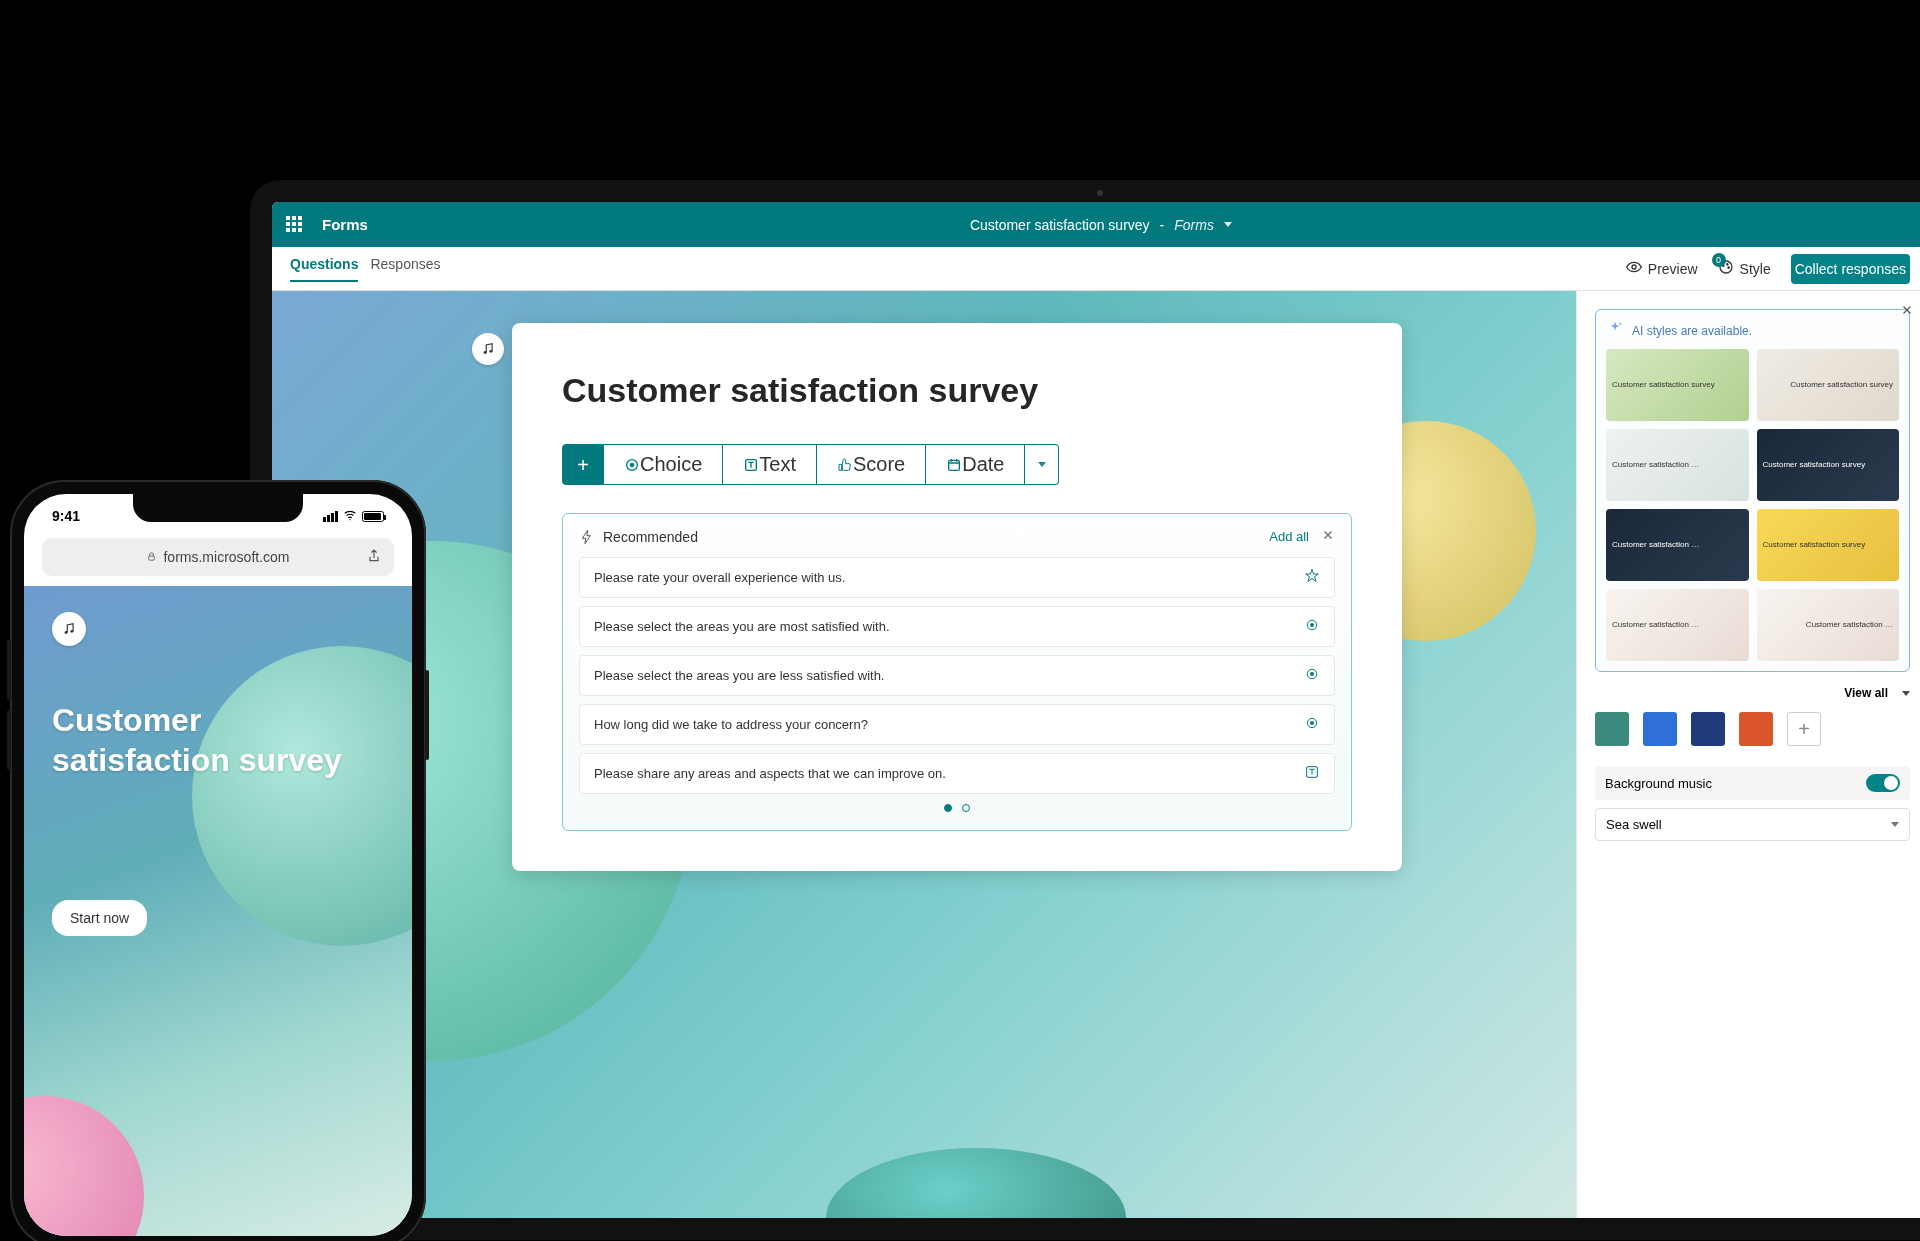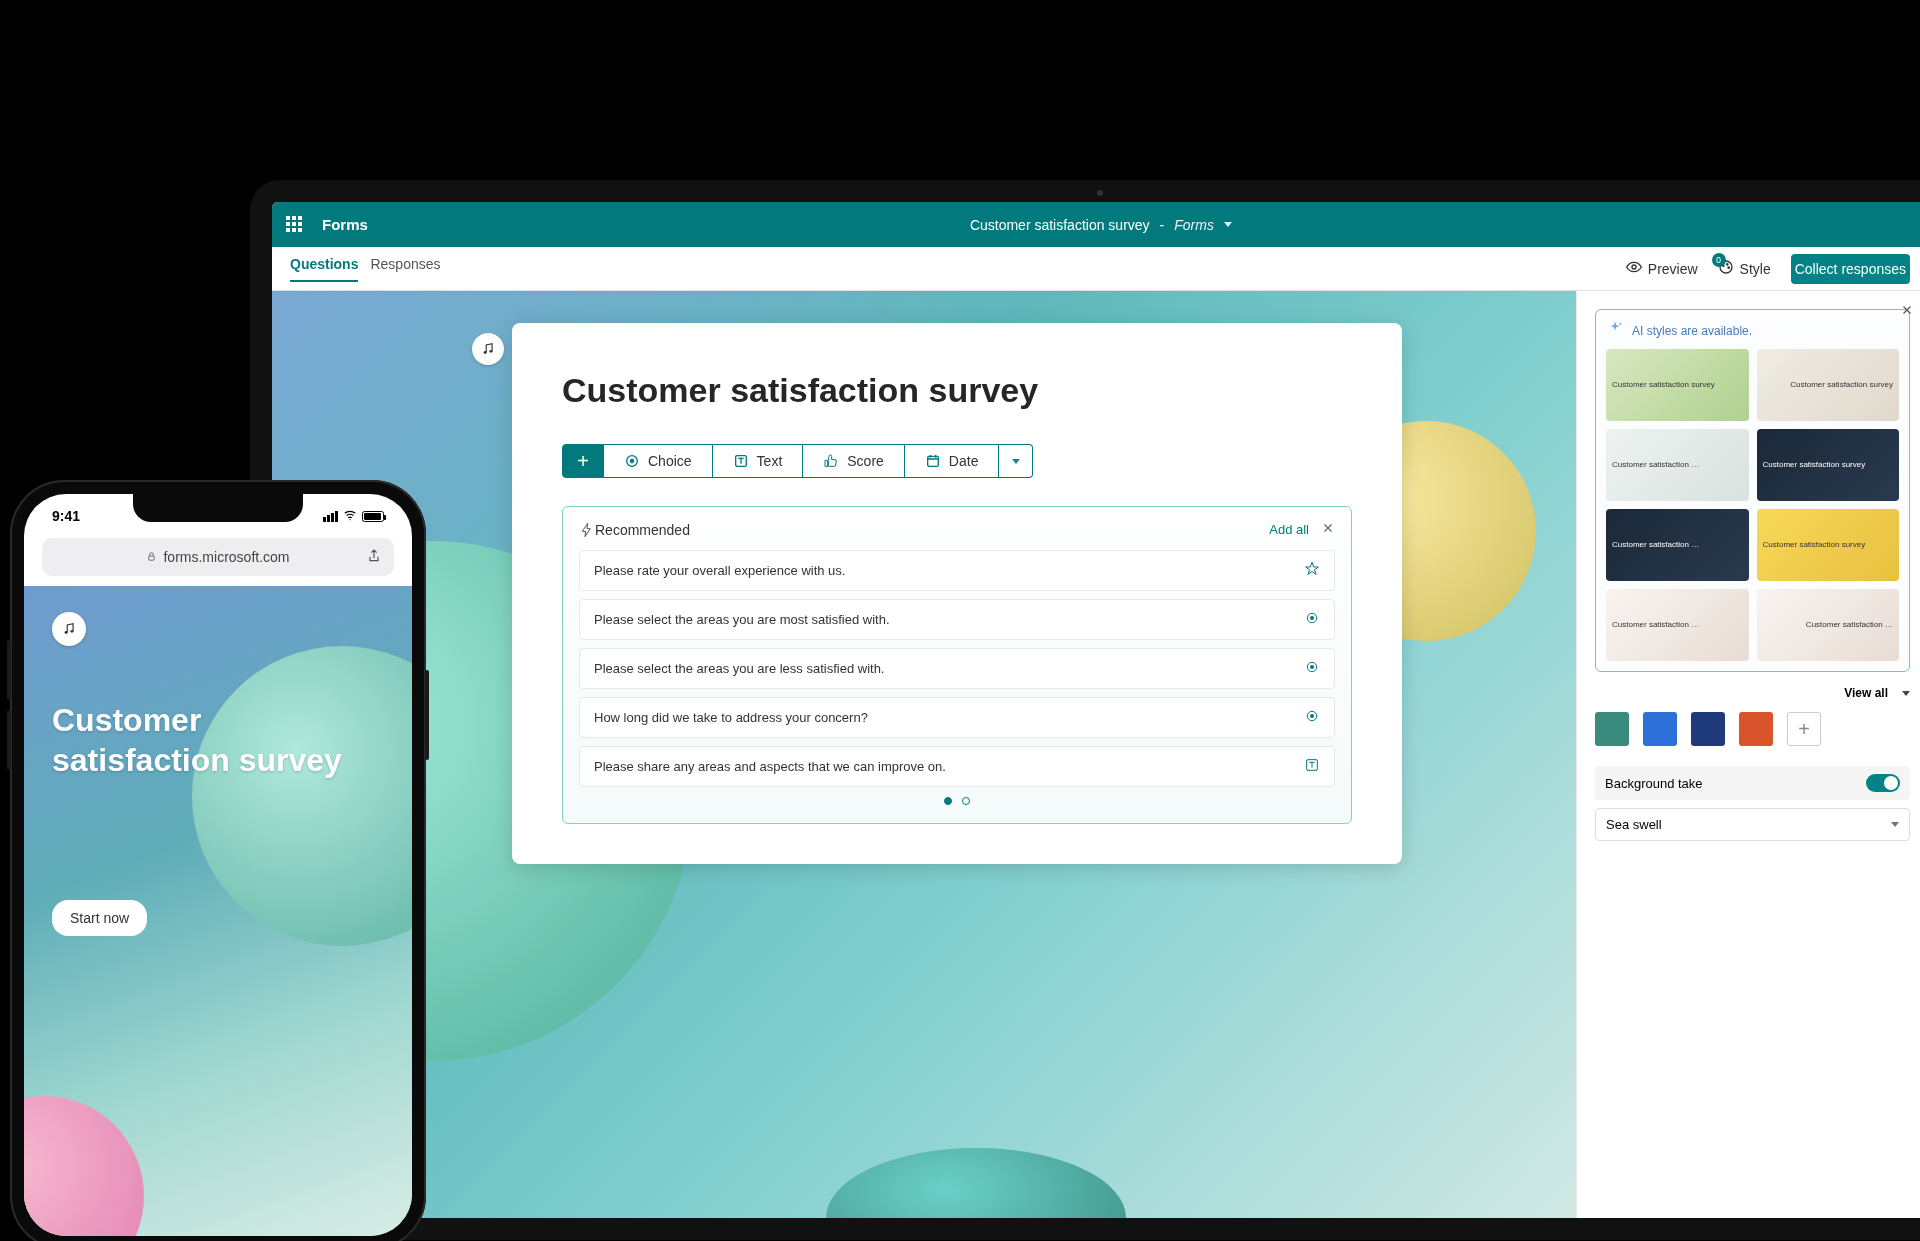--- a/index.html
+++ b/index.html
@@ -81,35 +81,35 @@
   border-radius: 8px; box-shadow: 0 4px 20px rgba(0,0,0,.15); padding: 48px 50px 40px;
 }
 .form-title { font-size: 34px; font-weight: 600; color: #262626; margin-bottom: 34px; }
 
 .qtype-bar { display: flex; align-items: stretch; margin-bottom: 28px; }
 .qtype-add {
   width: 42px; background: #027a7d; color: #fff; display: flex; align-items: center; justify-content: center;
   border: 1px solid #027a7d; border-radius: 4px 0 0 4px; cursor: pointer;
 }
 .qtype-btn {
-  display: flex; align-items: center; justify-content: center; gap: 8px;
+  display: flex; align-items: center; justify-content: center; 
   padding: 8px 20px; border: 1px solid #027a7d; border-left: none; background: #fff;
-  color: #333; font-size: 14px; cursor: pointer;
+  color: #333; font-size: 20px; cursor: pointer;
 }
 .qtype-btn svg { width: 16px; height: 16px; stroke: #027a7d; fill: none; }
 .qtype-more { width: 34px; border-radius: 0 4px 4px 0; padding: 0; }
 .qtype-more .chev { border-top-color: #027a7d; margin: 0; }
 .plus-thin { font-size: 20px; font-weight: 300; line-height: 1; }
 
 .recommended-box {
   border: 1px solid #7fd0c8; border-radius: 6px; padding: 14px 16px 18px;
   background: linear-gradient(180deg, #fefffe, #f4fbfa);
 }
 .rec-head { display: flex; align-items: center; justify-content: space-between; margin-bottom: 12px; }
-.rec-head-left { display: flex; align-items: center; color: #333; font-size: 14px; }
+.rec-head-left { display: flex; align-items: center; gap: 8px; color: #333; font-size: 14px; }
 .rec-head-right { display: flex; align-items: center; gap: 12px; color: #027a7d; font-size: 13px; }
 .rec-close { cursor: pointer; color: #666; }
 .rec-item {
   background: #fff; border: 1px solid #e8e8e8; border-radius: 4px;
   padding: 10px 14px; margin-bottom: 8px; display: flex; align-items: center; justify-content: space-between;
   font-size: 13px; color: #333;
 }
 .rec-icon svg { width: 16px; height: 16px; }
 .rec-pager { display: flex; justify-content: center; gap: 10px; margin-top: 10px; }
 .pager-dot { width: 8px; height: 8px; border-radius: 50%; border: 1px solid #027a7d; }
@@ -438,21 +438,21 @@
         <div class="swatch sw-teal"></div>
         <div class="swatch sw-blue"></div>
         <div class="swatch sw-navy"></div>
         <div class="swatch sw-orange"></div>
         <div class="swatch sw-add">
             <span>+</span>
           </div>
       </div>
 
       <div class="bgm-row">
-        <span>Background take</span>
+        <span>Background music</span>
         <div class="toggle"></div>
       </div>
       <div class="bgm-select">
         <span>Sea swell</span>
         <span class="chev-down-sm" style="border-top-color:#666"></span>
       </div>
     </div>
 
   </div>
 </div>

